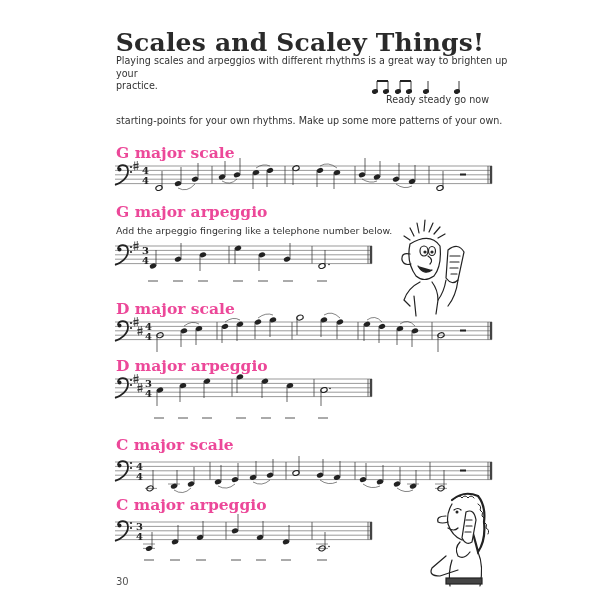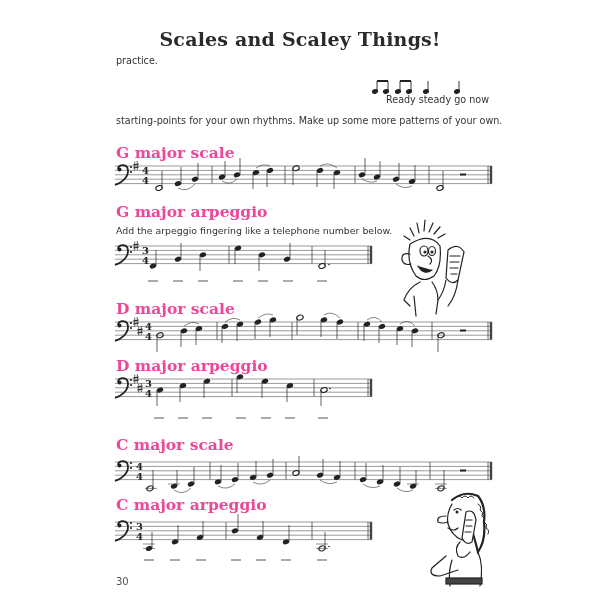--- a/index.html
+++ b/index.html
@@ -1,32 +1,33 @@
 <!DOCTYPE html>
 <html><head>
 <meta charset="utf-8">
 <style>
   html, body { margin:0; padding:0; background:#fff; }
   body { width:600px; height:600px; position:relative; overflow:hidden;
          font-family:"DejaVu Sans", sans-serif; color:#222; }
   .abs { position:absolute; }
   .title { left:0; width:600px; top:28px; text-align:center;
-           font-family:"DejaVu Serif", serif; font-size:19px; font-weight:bold; color:#2a2a2a; letter-spacing:0.2px; }
+           font-family:"DejaVu Serif", serif; font-size:25px; font-weight:bold; color:#2a2a2a; letter-spacing:0.2px; }
   .para { font-size:9.6px; line-height:12.5px; color:#333; }
   .heading { font-family:"DejaVu Serif", serif; font-size:15.5px; font-weight:bold; color:#ec4899; }
   .caption { font-size:9.4px; color:#333; }
   .pagenum { font-size:10px; color:#555;text-align:center; }
   svg { position:absolute; left:0; top:0; }
 </style>
 </head>
 <body>
 
 <div class="abs title">Scales and Scaley Things!</div>
 
 <div class="abs para" style="left:116px; top:55px; width:400px;">
+  <div>Playing scales and arpeggios with different rhythms is a great way to brighten up your</div>
   <div>practice.</div>
 </div>
 <div class="abs para" style="left:386px; top:94px;">Ready steady go now</div>
 
 <div class="abs para" style="left:116px; top:115px; width:400px;">
   <div>starting-points for your own rhythms. Make up some more patterns of your own.</div>
 </div>
 
 <div class="abs heading" style="left:116px; top:143px;">G major scale</div>
 <div class="abs heading" style="left:116px; top:202px;">G major arpeggio</div>

